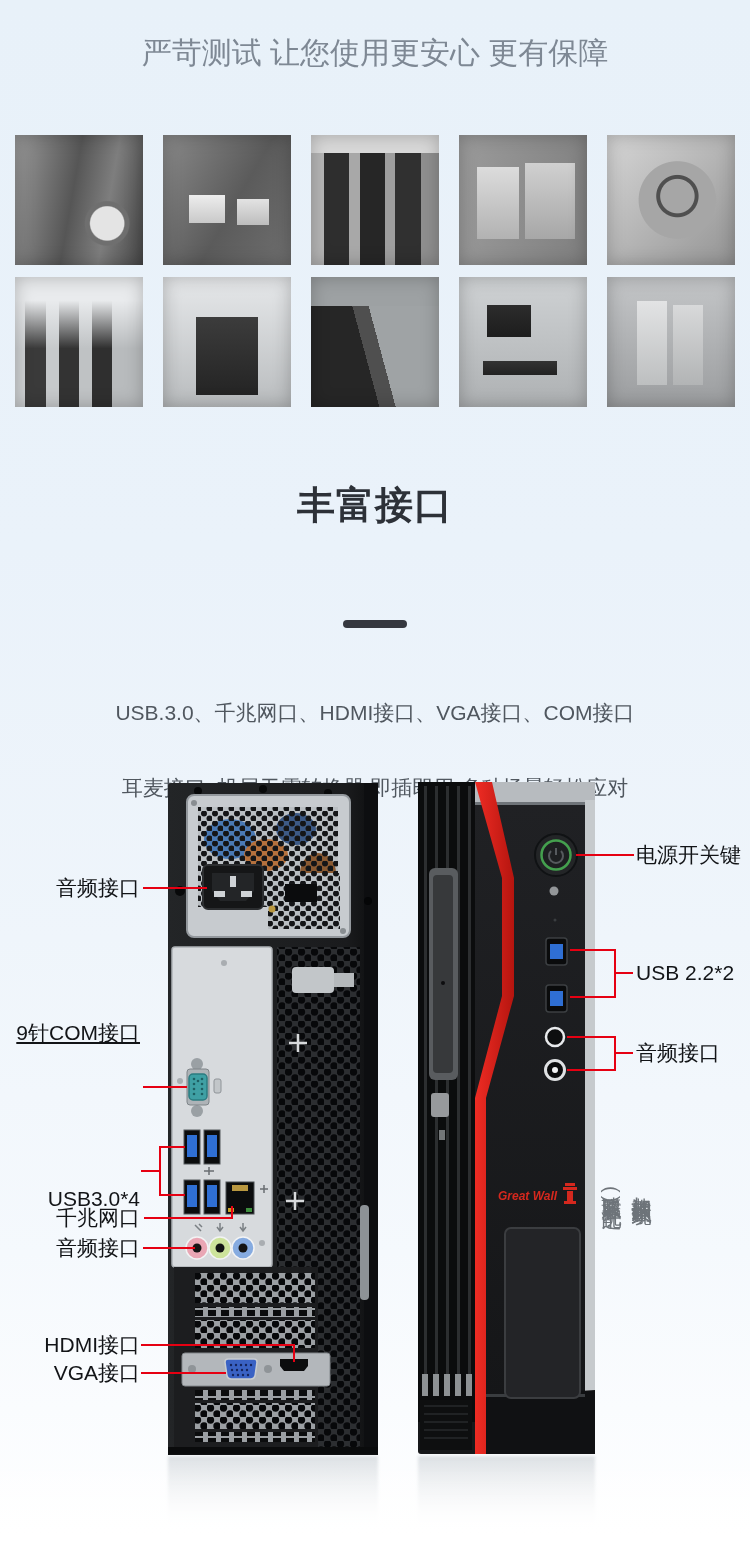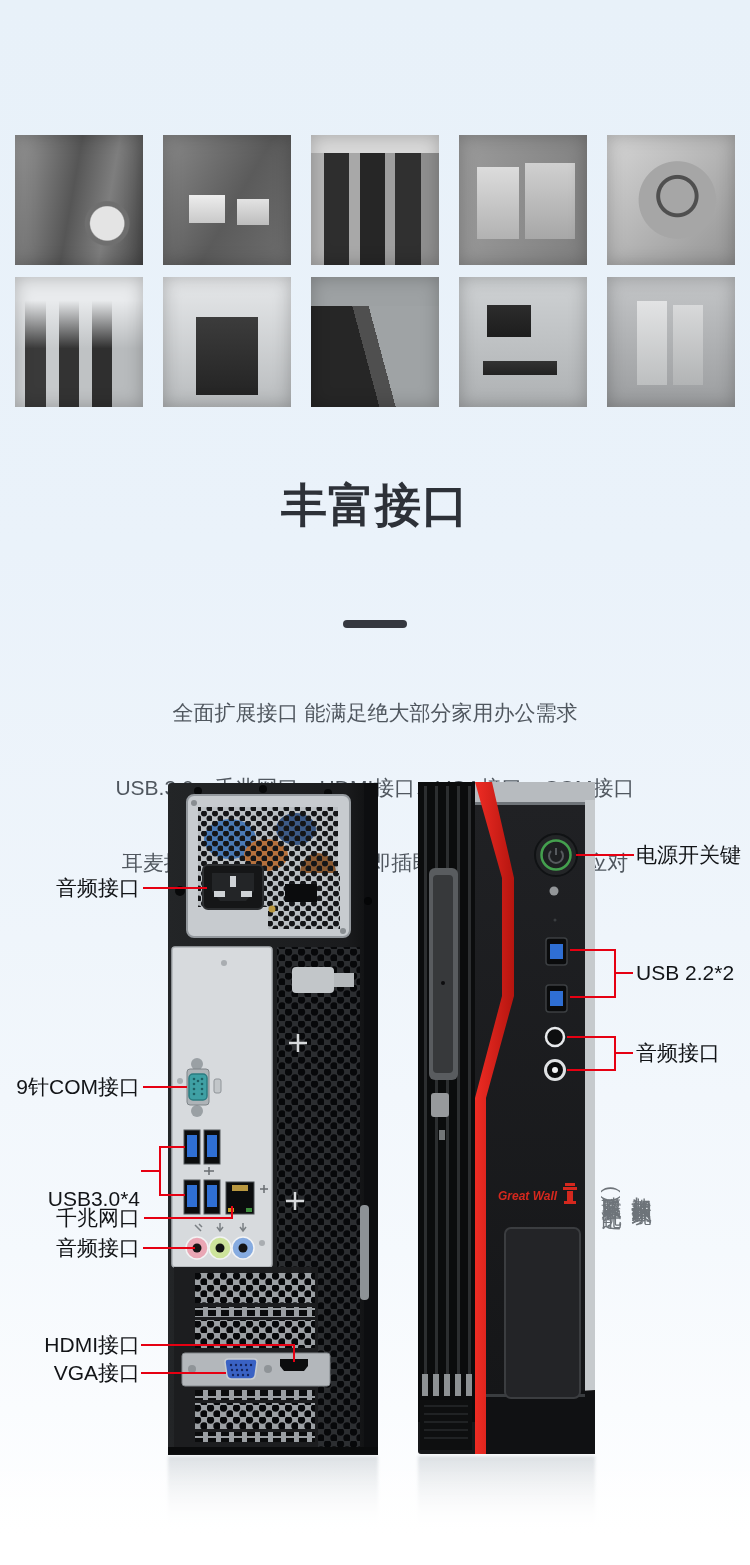--- a/index.html
+++ b/index.html
@@ -37,21 +37,21 @@
       linear-gradient(75deg,#262626 0 42%,#4f4f4f 42% 52%,#9fa3a5 52%);}
   .p9{background-image:linear-gradient(#2c2c2c,#1d1d1d),linear-gradient(#333333,#222222),
       linear-gradient(180deg,#cfd2d4,#aeb1b3);
       background-size:44px 32px,74px 14px,100% 100%;background-position:28px 28px,24px 84px,0 0;}
   .p10{background-image:linear-gradient(#e2e3e4,#bdbfc0),linear-gradient(#d8d9da,#b2b4b5),
       linear-gradient(180deg,#c4c6c8,#9b9d9f);
       background-size:30px 84px,30px 80px,100% 100%;background-position:30px 24px,66px 28px,0 0;}
 
   
   .title{position:absolute;top:478px;left:0;width:750px;text-align:center;
-         font-size:46px;line-height:54px;font-weight:700;color:#2d3138;letter-spacing:1px;}
+         font-size:38px;line-height:54px;font-weight:700;color:#2d3138;letter-spacing:1px;}
   .divider{position:absolute;top:620px;left:343px;width:64px;height:8px;border-radius:4px;background:#35383f;}
   .desc{position:absolute;top:650px;left:0;width:750px;text-align:center;
         font-size:21px;line-height:25px;color:#50575f;white-space:pre;}
 
   
   .fig{position:absolute;}
   .reflect{position:absolute;opacity:.30;filter:blur(1.5px);
            background:linear-gradient(180deg,#97a1aa,rgba(255,255,255,0) 85%);}
   .fade{position:absolute;left:0;top:1458px;width:750px;height:107px;
         background:linear-gradient(180deg,rgba(255,255,255,0),#ffffff 72%);}
@@ -67,41 +67,41 @@
   .vnote{position:absolute;left:597px;top:1181px;height:196px;
          writing-mode:vertical-rl;text-orientation:mixed;
          font-size:20px;line-height:30px;letter-spacing:1px;color:#6e747a;}
 </style>
 </head>
 <body>
 
 <div class="page">
 
   <div class="intro">
+    <div>严苛测试 让您使用更安心 更有保障</div>
   </div>
 
   <div class="photo-grid">
     <div class="photo p1"></div>
     <div class="photo p2"></div>
     <div class="photo p3"></div>
     <div class="photo p4"></div>
     <div class="photo p5"></div>
     <div class="photo p6"></div>
     <div class="photo p7"></div>
     <div class="photo p8"></div>
     <div class="photo p9"></div>
     <div class="photo p10"></div>
   </div>
 
   <div class="title">
     <div>丰富接口</div>
   </div>
   <div class="divider"></div>
   <div class="desc">
-    <div>全面扩展接口 能满足绝大部分家用办公需求</div>
     <div>USB.3.0、千兆网口、HDMI接口、VGA接口、COM接口</div>
     <div>耳麦接口  投屏无需转换器 即插即用 多种场景轻松应对</div>
   </div>
 
   <div class="fig" style="left:168px;top:781px;width:212px;height:674px;">
   <svg width="212" height="674" viewBox="0 0 212 674" xmlns="http://www.w3.org/2000/svg">
     <defs>
       <pattern id="hcSmall" width="11" height="10" patternUnits="userSpaceOnUse">
         <circle cx="3" cy="2.5" r="3" fill="#141517"></circle>
             <circle cx="8.5" cy="7.5" r="3" fill="#141517"></circle>
@@ -335,21 +335,21 @@
   </svg>
   </div>
 
   <div class="reflect" style="left:168px;top:1456px;width:210px;height:82px;"></div>
   <div class="reflect" style="left:418px;top:1456px;width:177px;height:84px;"></div>
   <div class="fade"></div>
 
   <div class="call r" style="top:875px;">音频接口</div>
   <div class="rl" style="left:143px;top:887px;width:64px;"></div>
 
-  <div class="call r" style="top:1074px;">9针COM接口</div>
+  <div class="call r" style="top:1020px;text-decoration:underline;">9针COM接口</div>
   <div class="rl" style="left:143px;top:1086px;width:44px;"></div>
 
   <div class="call r" style="top:1158px;margin-top:28px;">USB3.0*4</div>
   <div class="rl" style="left:141px;top:1170px;width:19px;"></div>
   <div class="rl v" style="left:159px;top:1146px;height:50px;"></div>
   <div class="rl" style="left:159px;top:1146px;width:26px;"></div>
   <div class="rl" style="left:159px;top:1194px;width:26px;"></div>
 
   <div class="call r" style="top:1205px;">千兆网口</div>
   <div class="rl" style="left:144px;top:1217px;width:89px;"></div>

